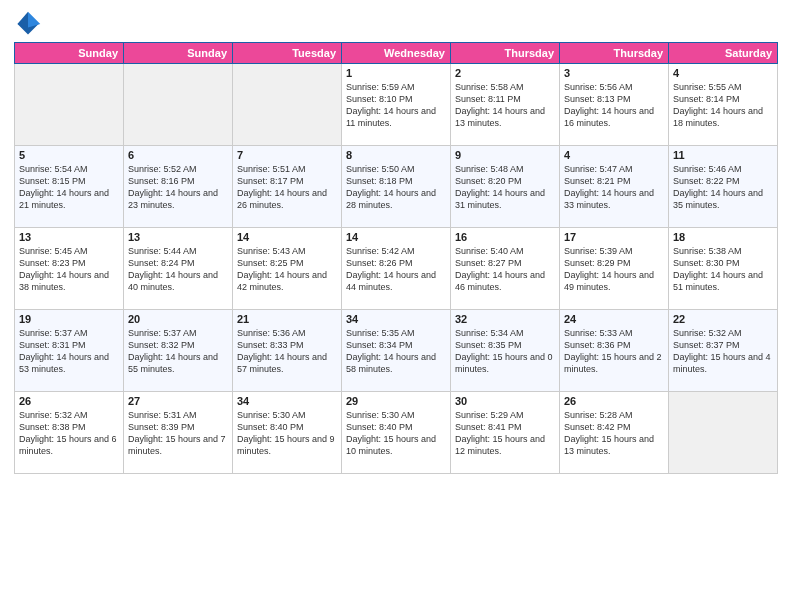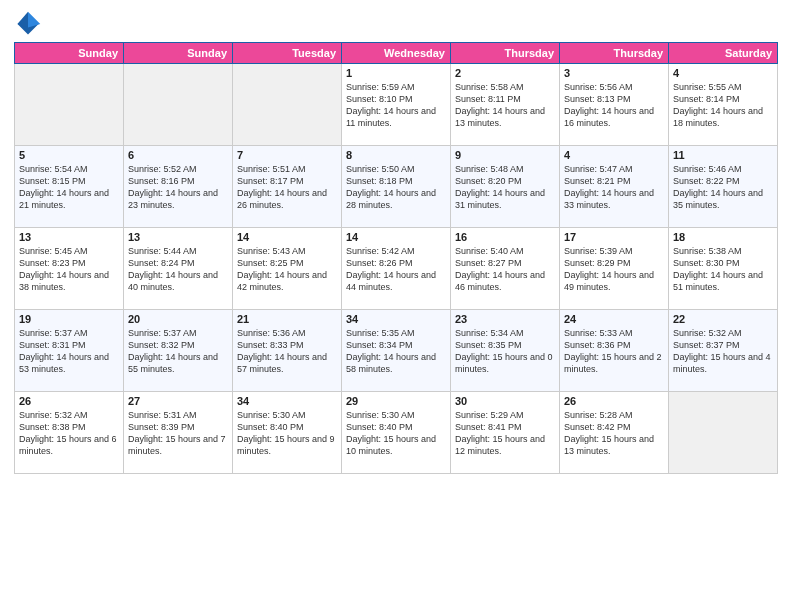--- a/index.html
+++ b/index.html
@@ -224,21 +224,21 @@
           </td>
           <td>
             <span class="day-num">21</span>
             <div class="day-info">Sunrise: 5:36 AM<br>Sunset: 8:33 PM<br>Daylight: 14 hours and 57 minutes.</div>
           </td>
           <td>
             <span class="day-num">34</span>
             <div class="day-info">Sunrise: 5:35 AM<br>Sunset: 8:34 PM<br>Daylight: 14 hours and 58 minutes.</div>
           </td>
           <td>
-            <span class="day-num">23</span>
+            <span class="day-num">32</span>
             <div class="day-info">Sunrise: 5:34 AM<br>Sunset: 8:35 PM<br>Daylight: 15 hours and 0 minutes.</div>
           </td>
           <td>
             <span class="day-num">24</span>
             <div class="day-info">Sunrise: 5:33 AM<br>Sunset: 8:36 PM<br>Daylight: 15 hours and 2 minutes.</div>
           </td>
           <td>
             <span class="day-num">22</span>
             <div class="day-info">Sunrise: 5:32 AM<br>Sunset: 8:37 PM<br>Daylight: 15 hours and 4 minutes.</div>
           </td>

